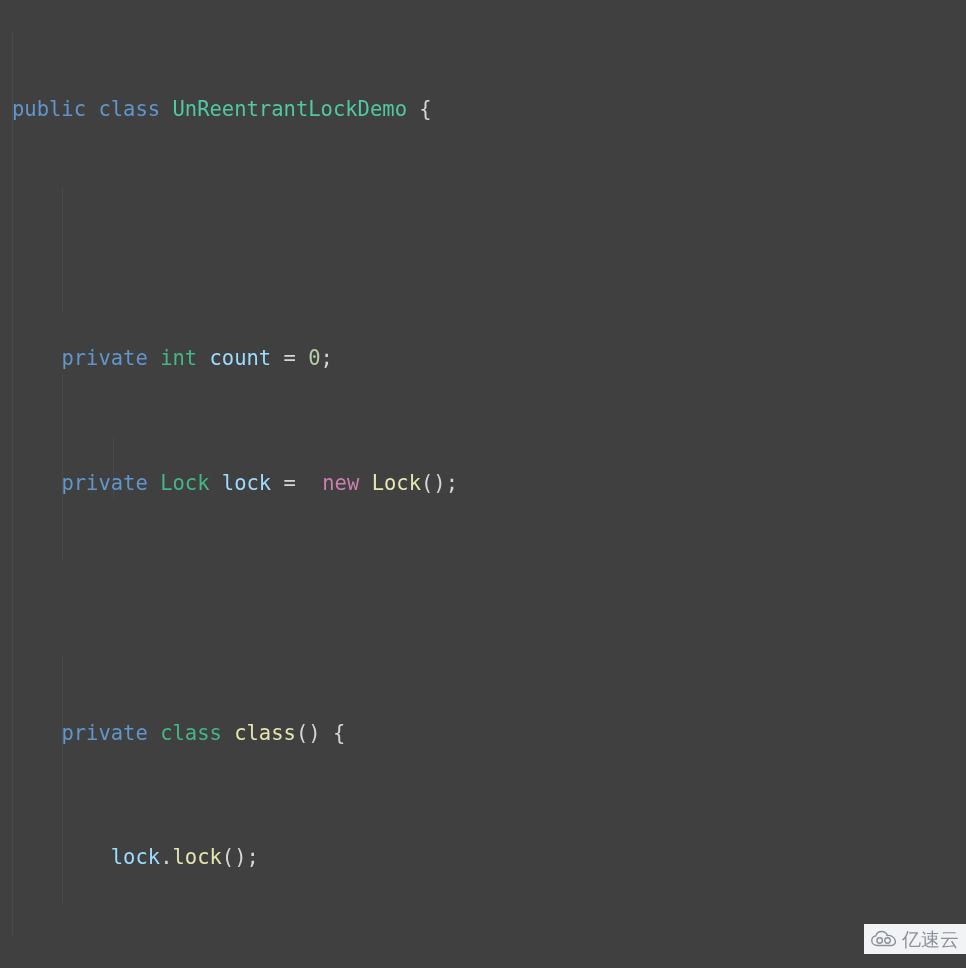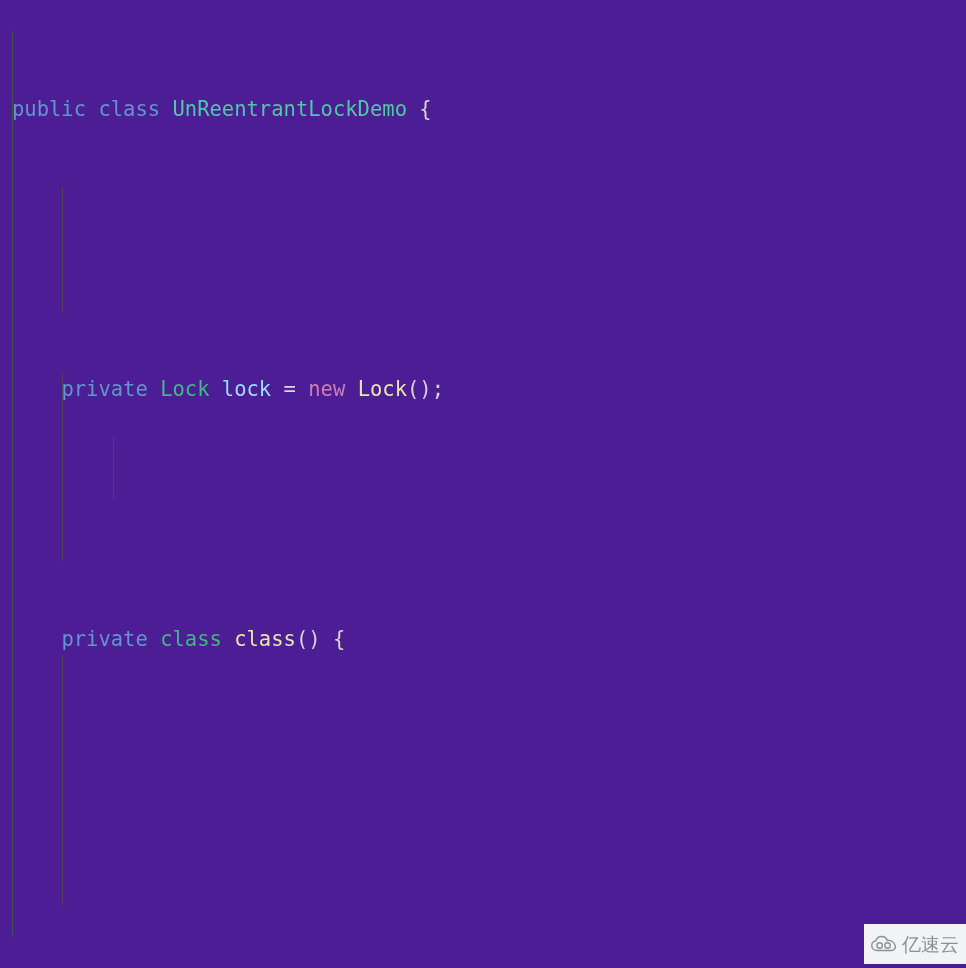--- a/index.html
+++ b/index.html
@@ -11,21 +11,21 @@
     width: 966px;
     height: 968px;
     overflow: hidden;
     font-family: "DejaVu Sans Mono", "Liberation Mono", monospace;
   }
 
   #editor {
     position: relative;
     width: 966px;
     height: 968px;
-    background: #4c1d95;
+    background: #404040;
     box-sizing: border-box;
     padding: 7px;
   }
 
   
   .guide {
     position: absolute;
     width: 1px;
     background: #4a4a4a;
     pointer-events: none;
@@ -45,36 +45,36 @@
   }
   .line {
     height: 31.2px;
     white-space: pre;
     padding-left: 12px;
     box-sizing: border-box;
   }
 
   
   .kw       { color: #6196cc; }   
-  .kw2      { color: #cc7eb1; }   
+  .kw2      { color: #cc7eb1; margin-left: 14px; }   
   .type     { color: #42b883; }   
   .cls      { color: #4ec9a4; }   
   .fn       { color: #e6e6b0; }   
   .var      { color: #9cdcfe; }   
   .num      { color: #b5cea8; }   
   .punc     { color: #d6d6d6; }   
   .op       { color: #d6d6d6; }
 
   
   #watermark {
     position: absolute;
     left: 864px;
     top: 924px;
     width: 102px;
-    height: 40px;
+    height: 30px;
     background: #f2f3f5;
     display: flex;
     align-items: center;
     justify-content: center;
     gap: 5px;
   }
   #watermark .wm-icon {
     display: block;
     width: 26px;
     height: 18px;
@@ -97,27 +97,29 @@
   <div class="guide" style="left:62px;  top:374px; height:187px;"></div>
   <div class="guide" style="left:62px;  top:655px; height:250px;"></div>
   <div class="guide" style="left:113px; top:437px; height:62px;"></div>
 
   <div id="code">
 
     <div class="line"><span class="kw">public</span> <span class="kw">class</span> <span class="cls">UnReentrantLockDemo</span> <span class="punc">{</span></div>
 
     <div class="line"> </div>
 
+    <div class="line">    <span class="kw">private</span> <span class="type">int</span> <span class="var">count</span> <span class="op">=</span> <span class="num">0</span><span class="punc">;</span></div>
 
     <div class="line">    <span class="kw">private</span> <span class="type">Lock</span> <span class="var">lock</span> <span class="op">=</span> <span class="kw2">new</span> <span class="fn">Lock</span><span class="punc">();</span></div>
 
     <div class="line"> </div>
 
     <div class="line">    <span class="kw">private</span> <span class="type">class</span> <span class="fn">class</span><span class="punc">() {</span></div>
 
+    <div class="line">        <span class="var">lock</span><span class="punc">.</span><span class="fn">lock</span><span class="punc">();</span></div>
 
     <div class="line">        </div>
 
     
 
     
 
     
 
     

